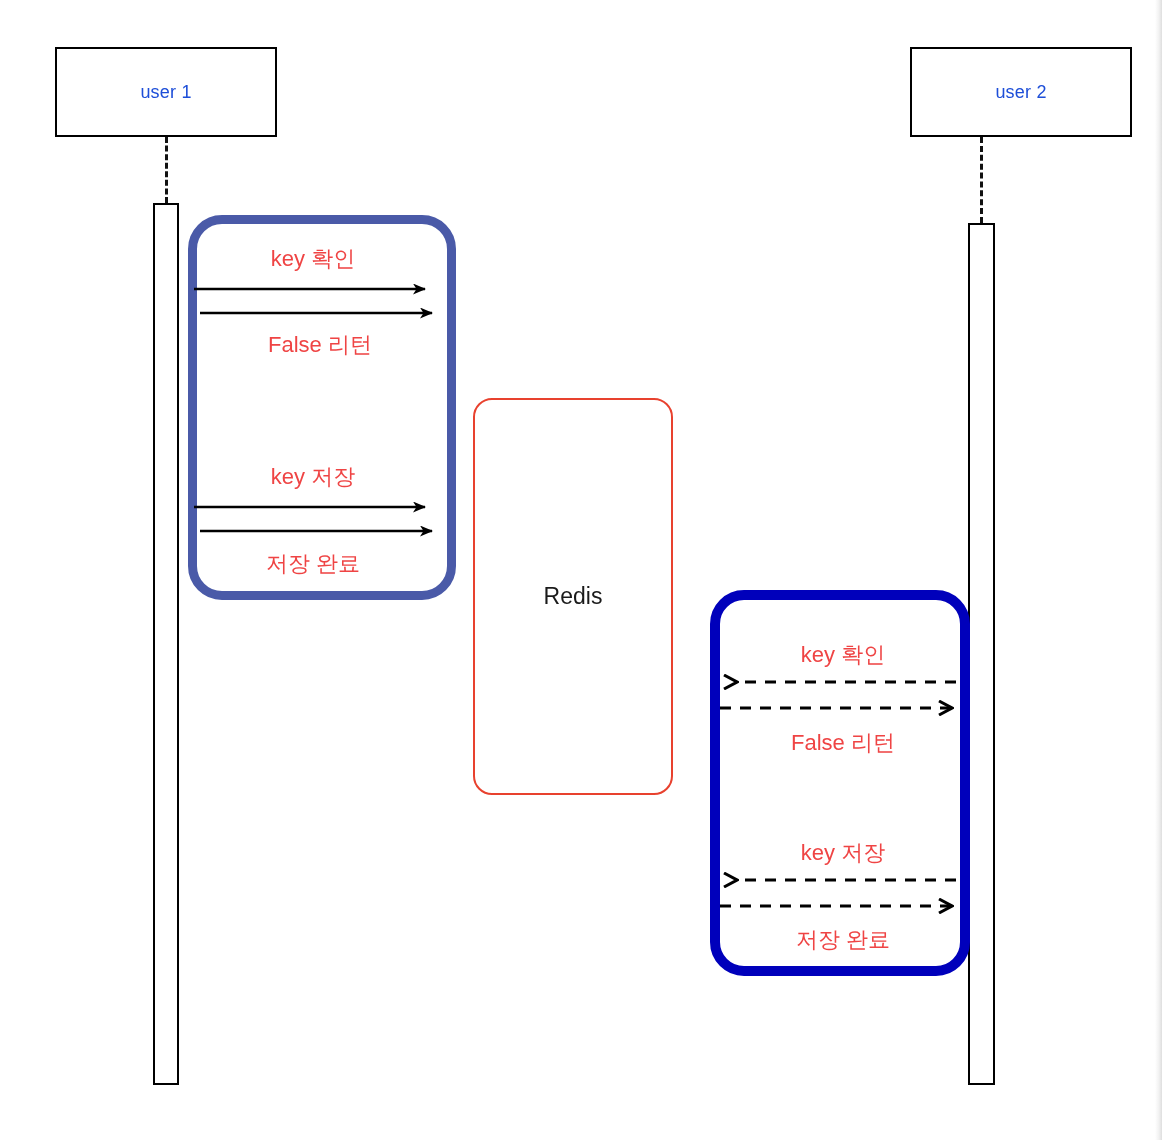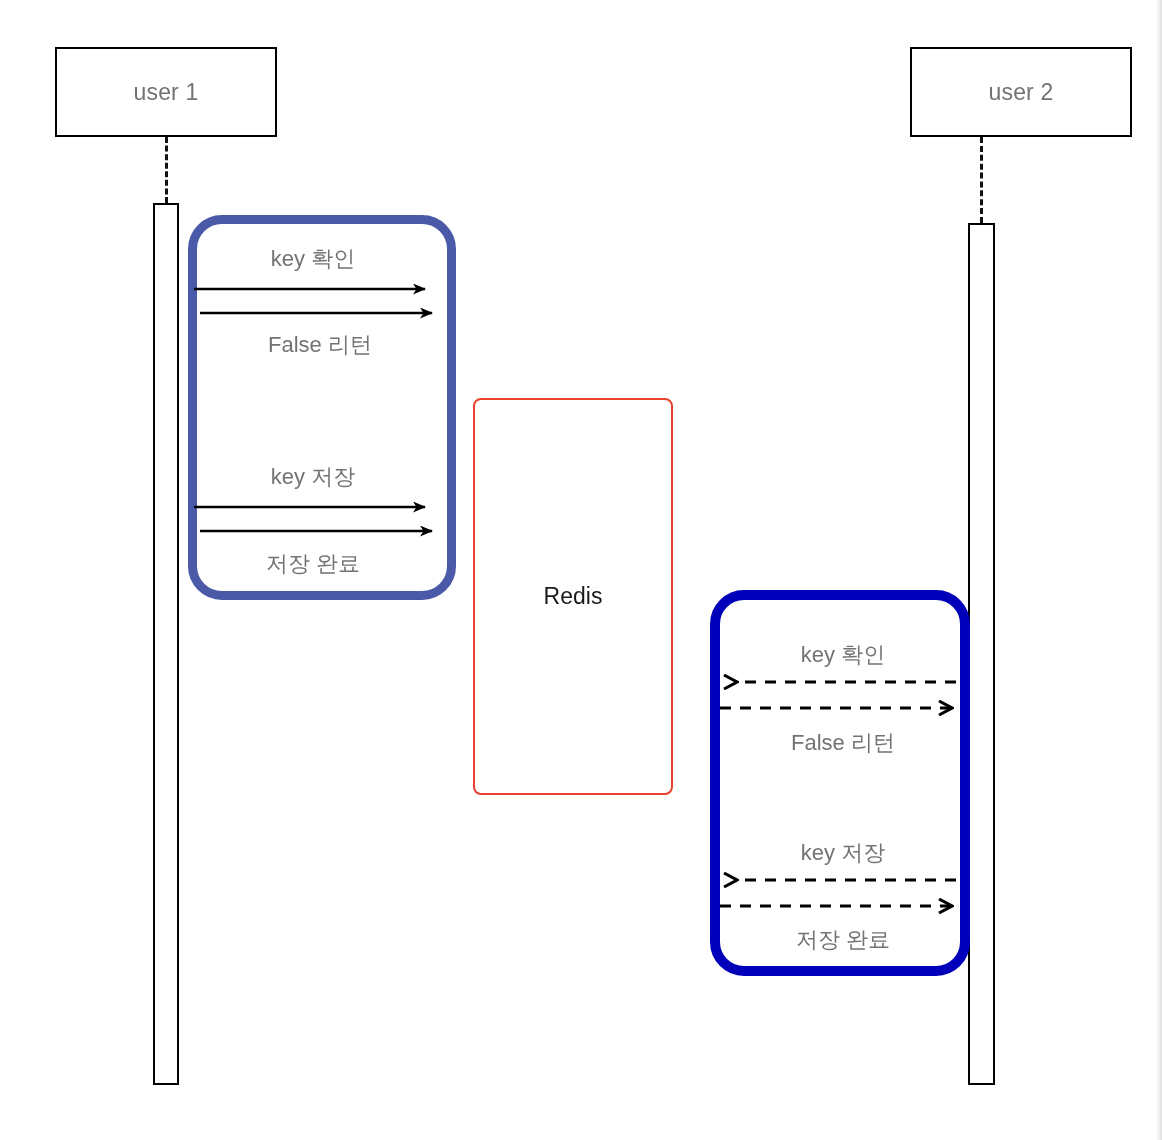--- a/index.html
+++ b/index.html
@@ -29,22 +29,22 @@
   .participant {
     position: absolute;
     box-sizing: border-box;
     border: 2px solid #000000;
     background: #ffffff;
     display: flex;
     align-items: center;
     justify-content: center;
   }
   .participant span {
-    font-size: 23px;
-    color: #737373;
+    font-size: 18px;
+    color: #1d4ed8;
     letter-spacing: 0.2px;
   }
   
   .lifeline-dash {
     position: absolute;
     width: 0;
     border-left: 3px dashed #111111;
   }
   
   .activation {
@@ -62,34 +62,34 @@
   .frame-blue-1 {
     border: 9px solid #4a5aa8;
     border-radius: 34px;
   }
   .frame-blue-2 {
     border: 10px solid #0000bb;
     border-radius: 34px;
   }
   .frame-red {
     border: 2.5px solid #e8412e;
-    border-radius: 8px;
+    border-radius: 19px;
   }
   .frame-label {
     position: absolute;
     width: 100%;
     text-align: center;
     font-size: 23px;
     color: #1a1a1a;
   }
   
   .msg-label {
     position: absolute;
     font-size: 22px;
-    color: #737373;
+    color: #ef4444;
     text-align: center;
     white-space: nowrap;
     transform: translateX(-50%);
   }
   
   .arrows {
     position: absolute;
     left: 0;
     top: 0;
     width: 1162px;

